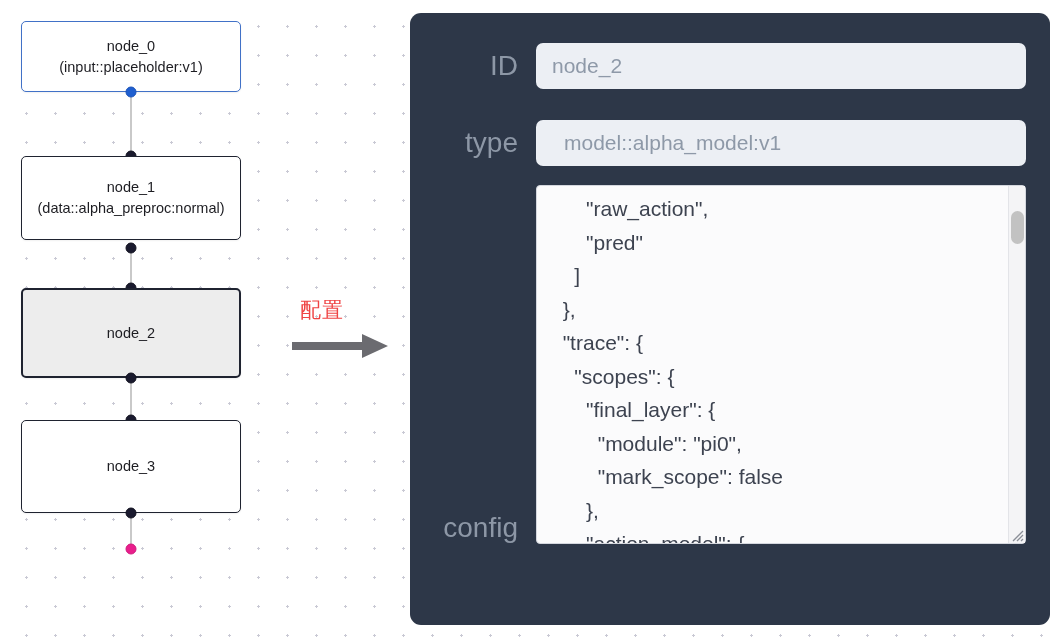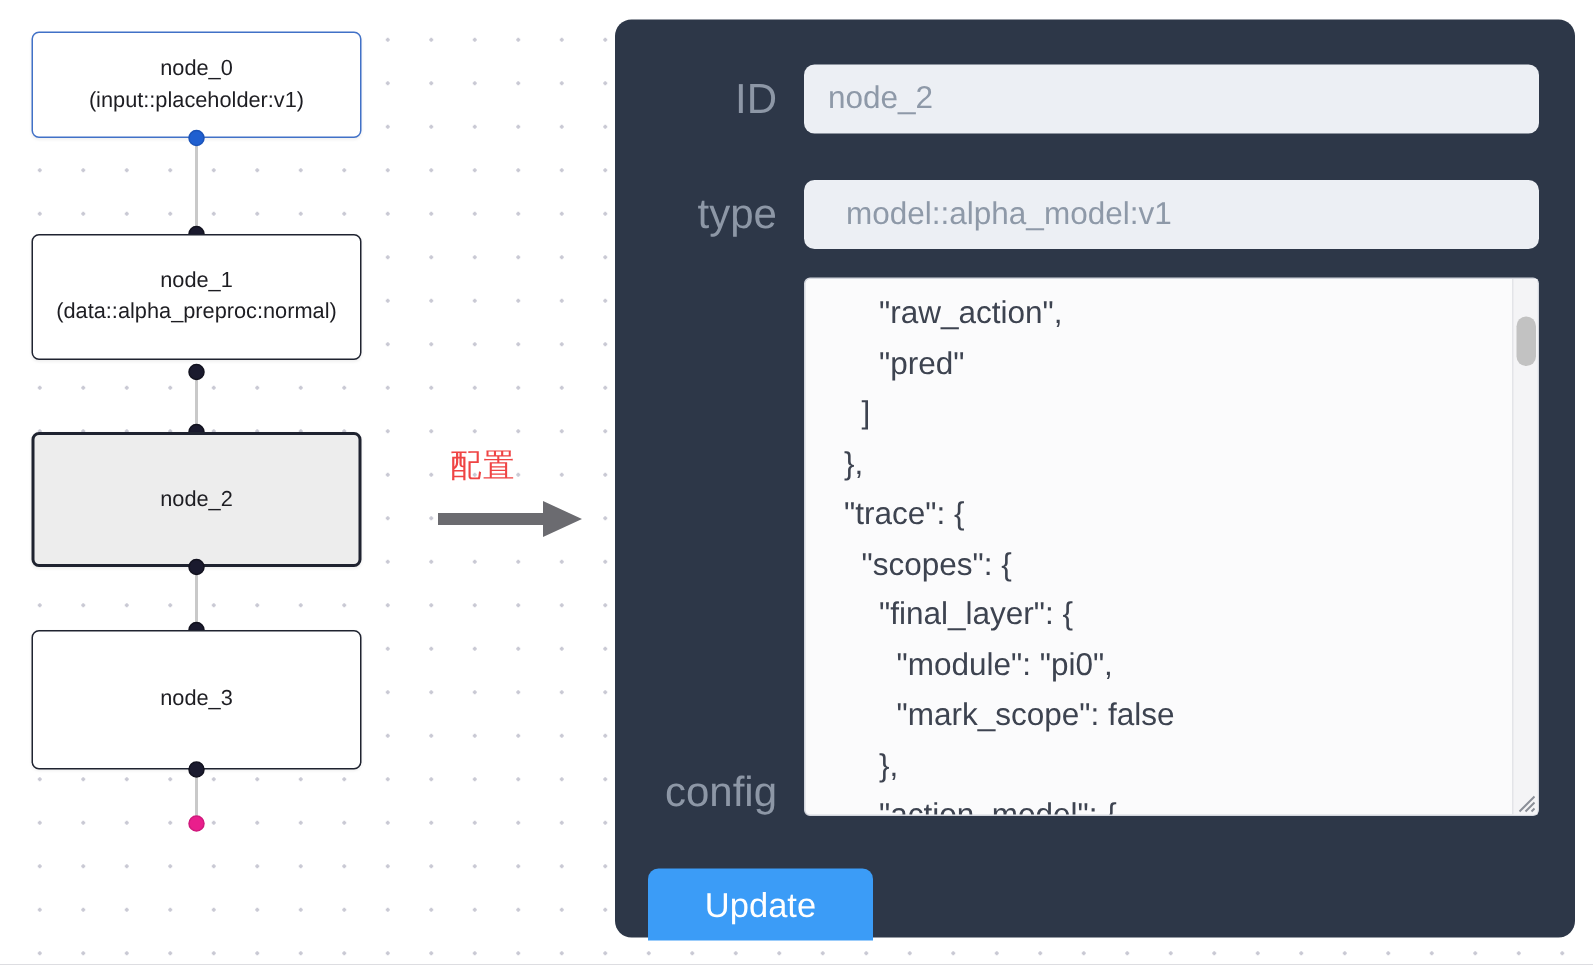--- a/index.html
+++ b/index.html
@@ -300,16 +300,15 @@
       "action_model": {</textarea>
         <div id="config-scrollbar">
           <div id="config-scroll-thumb"></div>
         </div>
         <svg id="config-resize-grip" viewBox="0 0 16 16">
           <path d="M15 5 L5 15 M15 9 L9 15 M15 13 L13 15" stroke="#8b8f98" stroke-width="1.3" fill="none"></path>
         </svg>
       </div>
     </div>
 
-    <button id="update-button">Update</button>
   </div>
 
 </div>
 
 </body></html>

